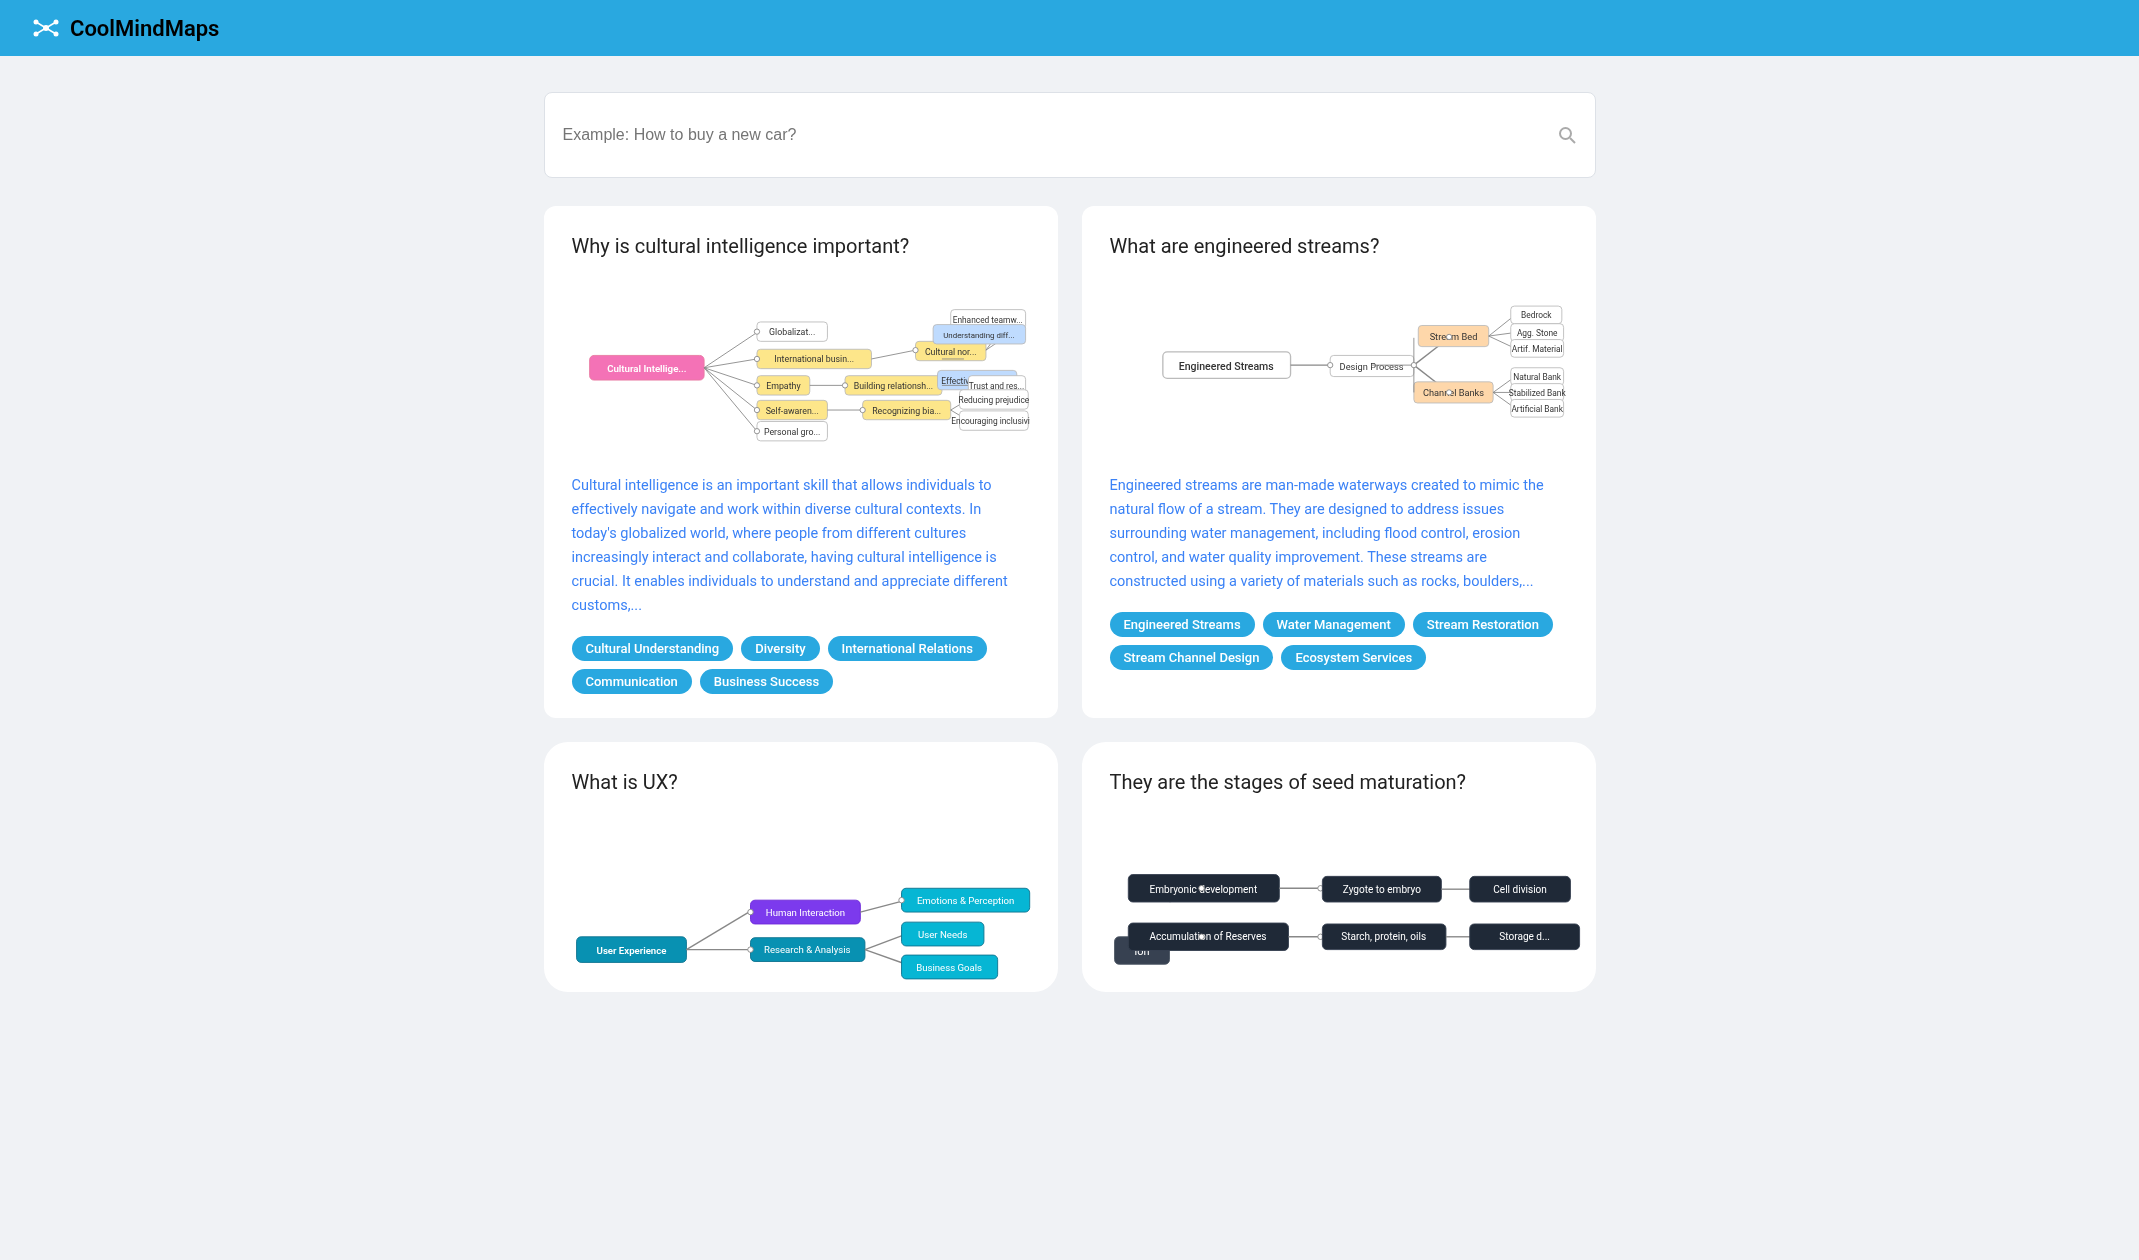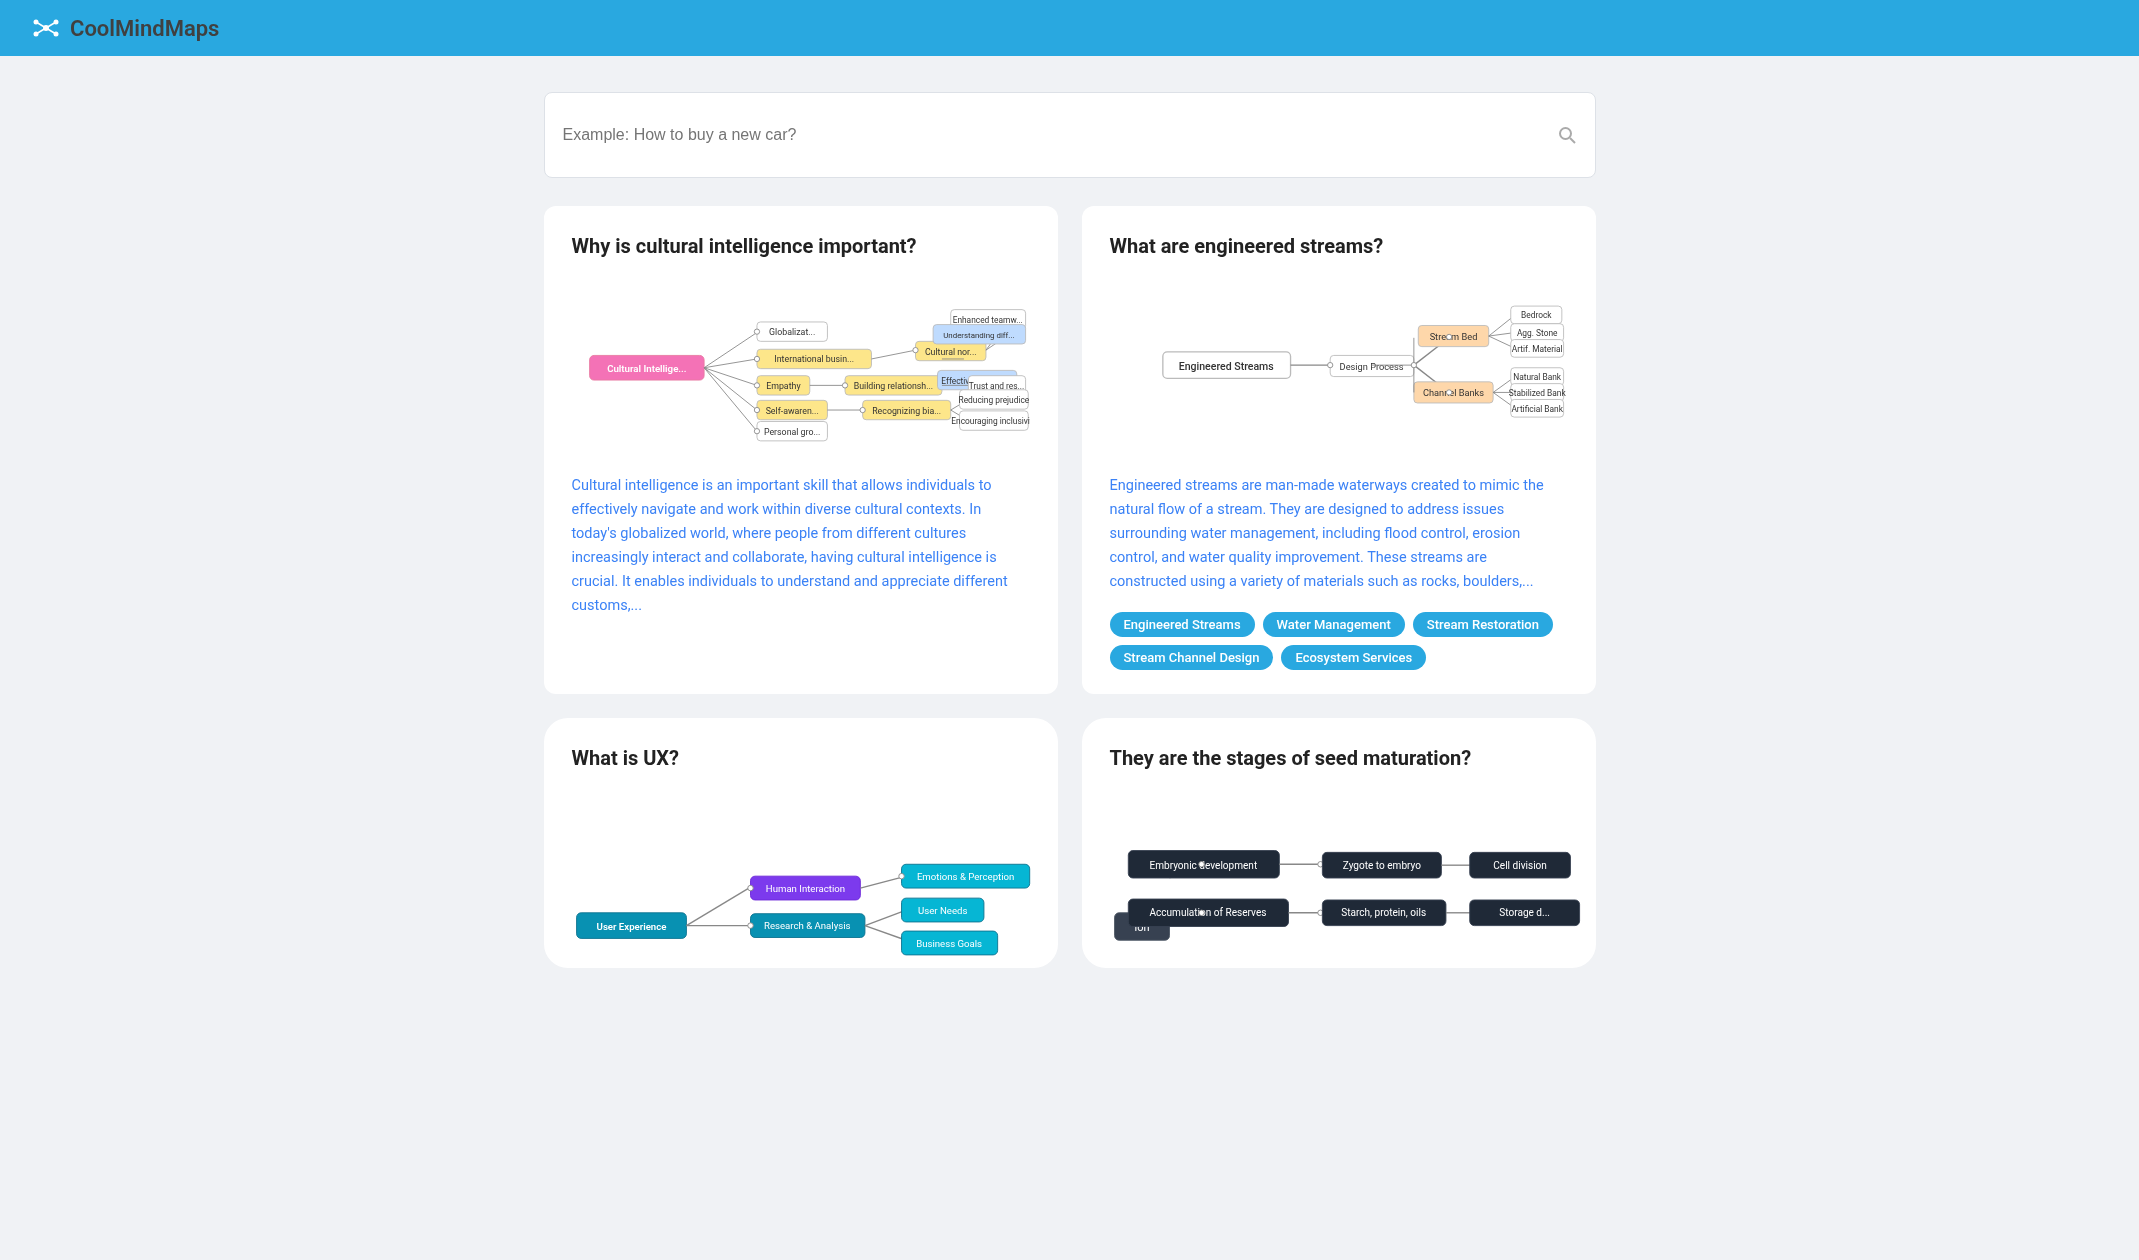--- a/index.html
+++ b/index.html
@@ -7,21 +7,21 @@
 
     
     .header {
       background: #29a8e0;
       padding: 14px 32px;
       display: flex;
       align-items: center;
       gap: 10px;
     }
     .header-logo {
-      color: #404040;
+      color: #000000;
       font-size: 22px;
       font-weight: 600;
       display: flex;
       align-items: center;
       gap: 10px;
     }
     .header-logo svg { width: 28px; height: 28px; }
 
     
     .search-container {
@@ -60,21 +60,21 @@
 
     
     .card {
       background: white;
       border-radius: 12px;
       overflow: hidden;
       padding: 28px 28px 24px 28px;
     }
     .card-title {
       font-size: 20px;
-      font-weight: 700;
+      font-weight: 400;
       color: #222;
       margin-bottom: 18px;
     }
 
     
     .mindmap-area {
       width: 100%;
       height: 180px;
       margin-bottom: 18px;
       position: relative;
@@ -218,20 +218,27 @@
         <line x1="430" y1="140" x2="450" y2="128" stroke="#888" stroke-width="1"></line>
         <rect x="440" y="117" width="78" height="22" rx="4" fill="white" stroke="#bbb" stroke-width="1"></rect>
         <text x="479" y="132" text-anchor="middle" font-size="9.5" fill="#333">Reducing prejudice</text>
 
         <line x1="430" y1="140" x2="450" y2="152" stroke="#888" stroke-width="1"></line>
         <rect x="440" y="141" width="78" height="22" rx="4" fill="white" stroke="#bbb" stroke-width="1"></rect>
         <text x="479" y="156" text-anchor="middle" font-size="9.5" fill="#333">Encouraging inclusivity</text>
       </svg>
     </div>
     <div class="card-description">Cultural intelligence is an important skill that allows individuals to effectively navigate and work within diverse cultural contexts. In today's globalized world, where people from different cultures increasingly interact and collaborate, having cultural intelligence is crucial. It enables individuals to understand and appreciate different customs,...</div>
+    <div class="tags">
+      <span class="tag">Cultural Understanding</span>
+      <span class="tag">Diversity</span>
+      <span class="tag">International Relations</span>
+      <span class="tag">Communication</span>
+      <span class="tag">Business Success</span>
+    </div>
   </div>
 
   <div class="card">
     <div class="card-title">What are engineered streams?</div>
     <div class="mindmap-area">
       <svg viewBox="0 0 520 180" xmlns="http://www.w3.org/2000/svg">
 
         <rect x="60" y="74" width="145" height="30" rx="5" fill="white" stroke="#bbb" stroke-width="1.5"></rect>
         <text x="132" y="94" text-anchor="middle" font-size="12" fill="#333" font-weight="500">Engineered Streams</text>
 

